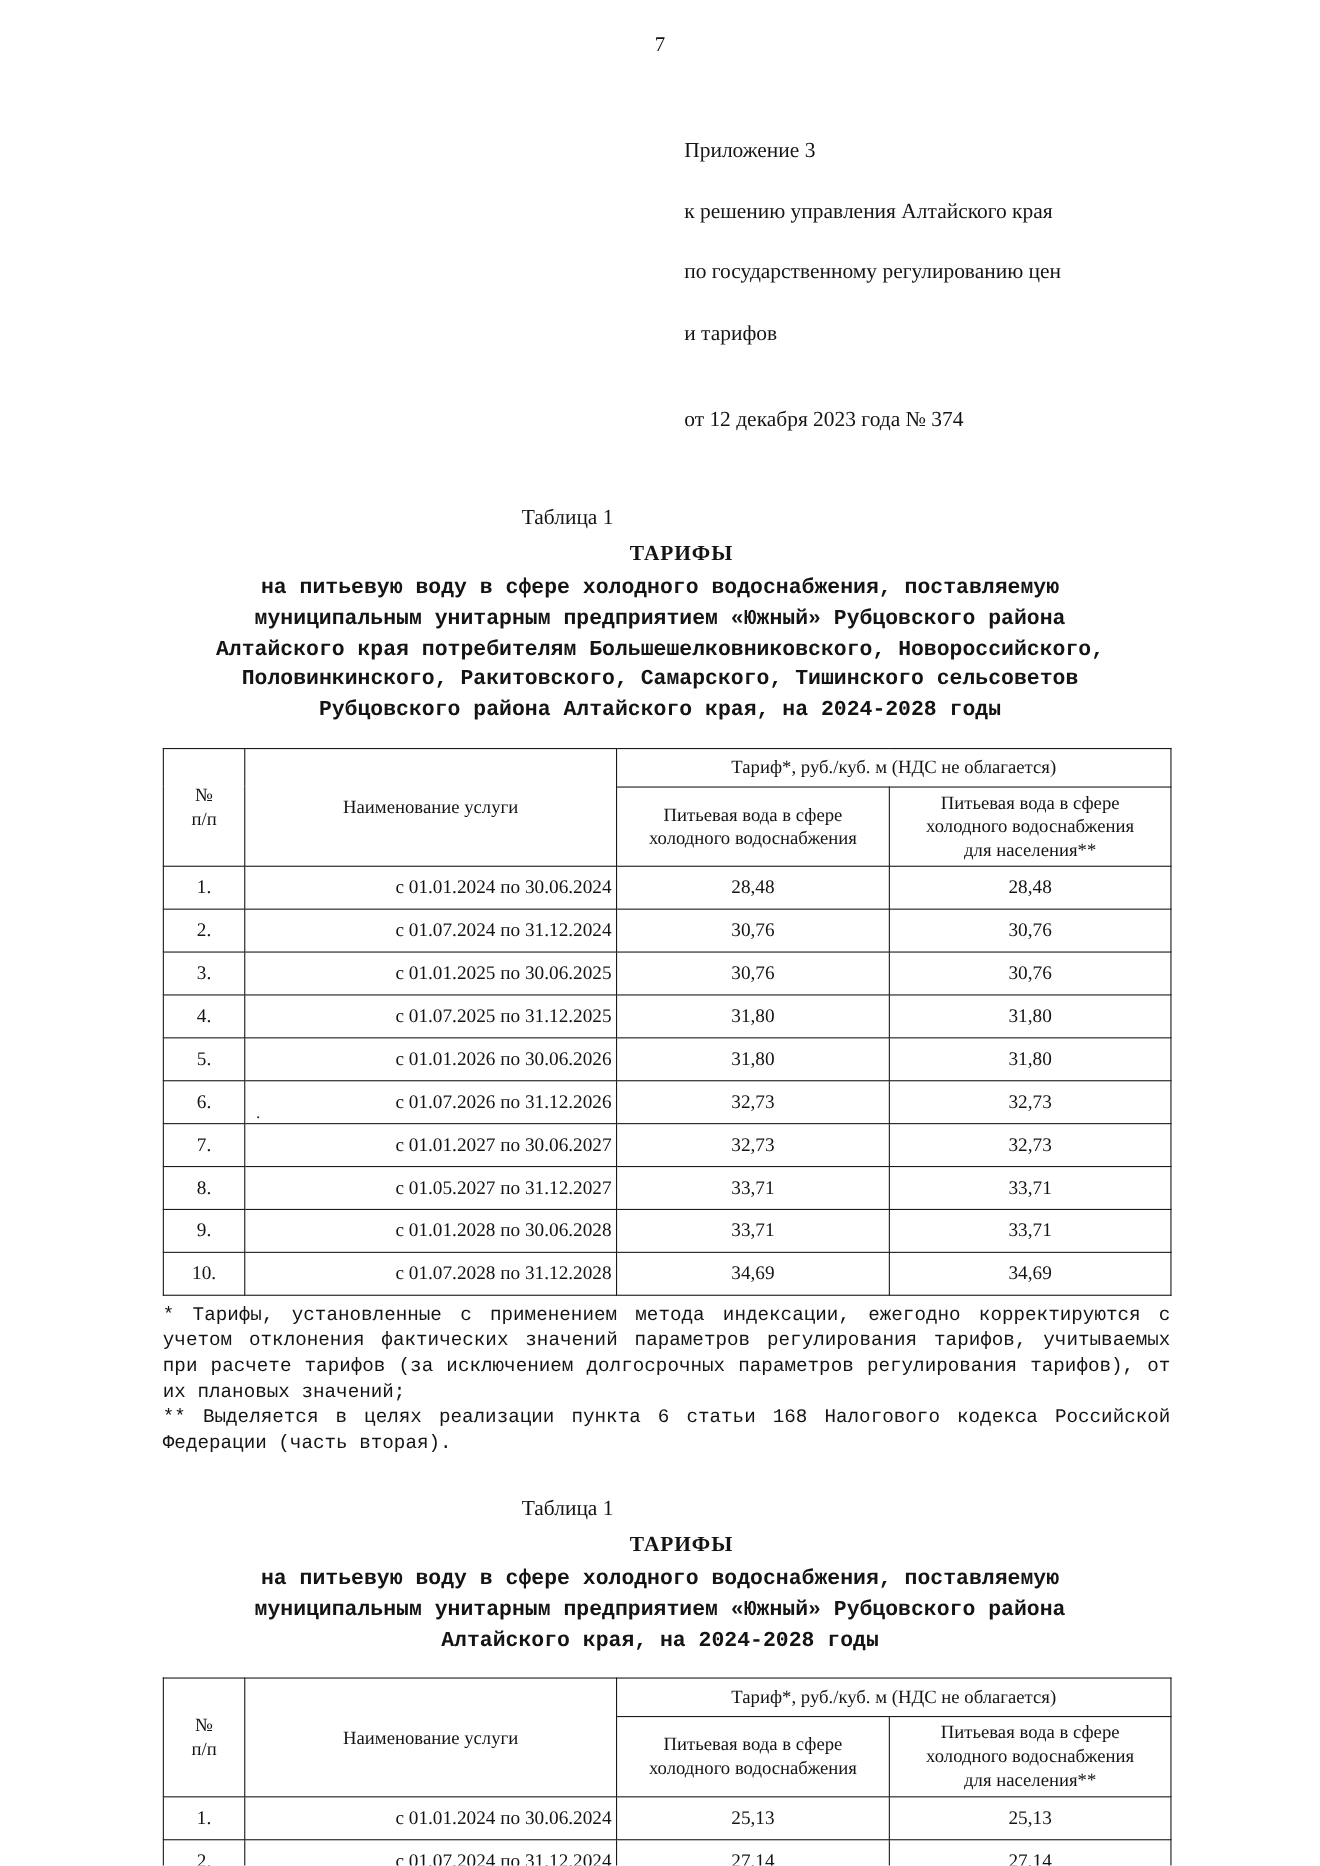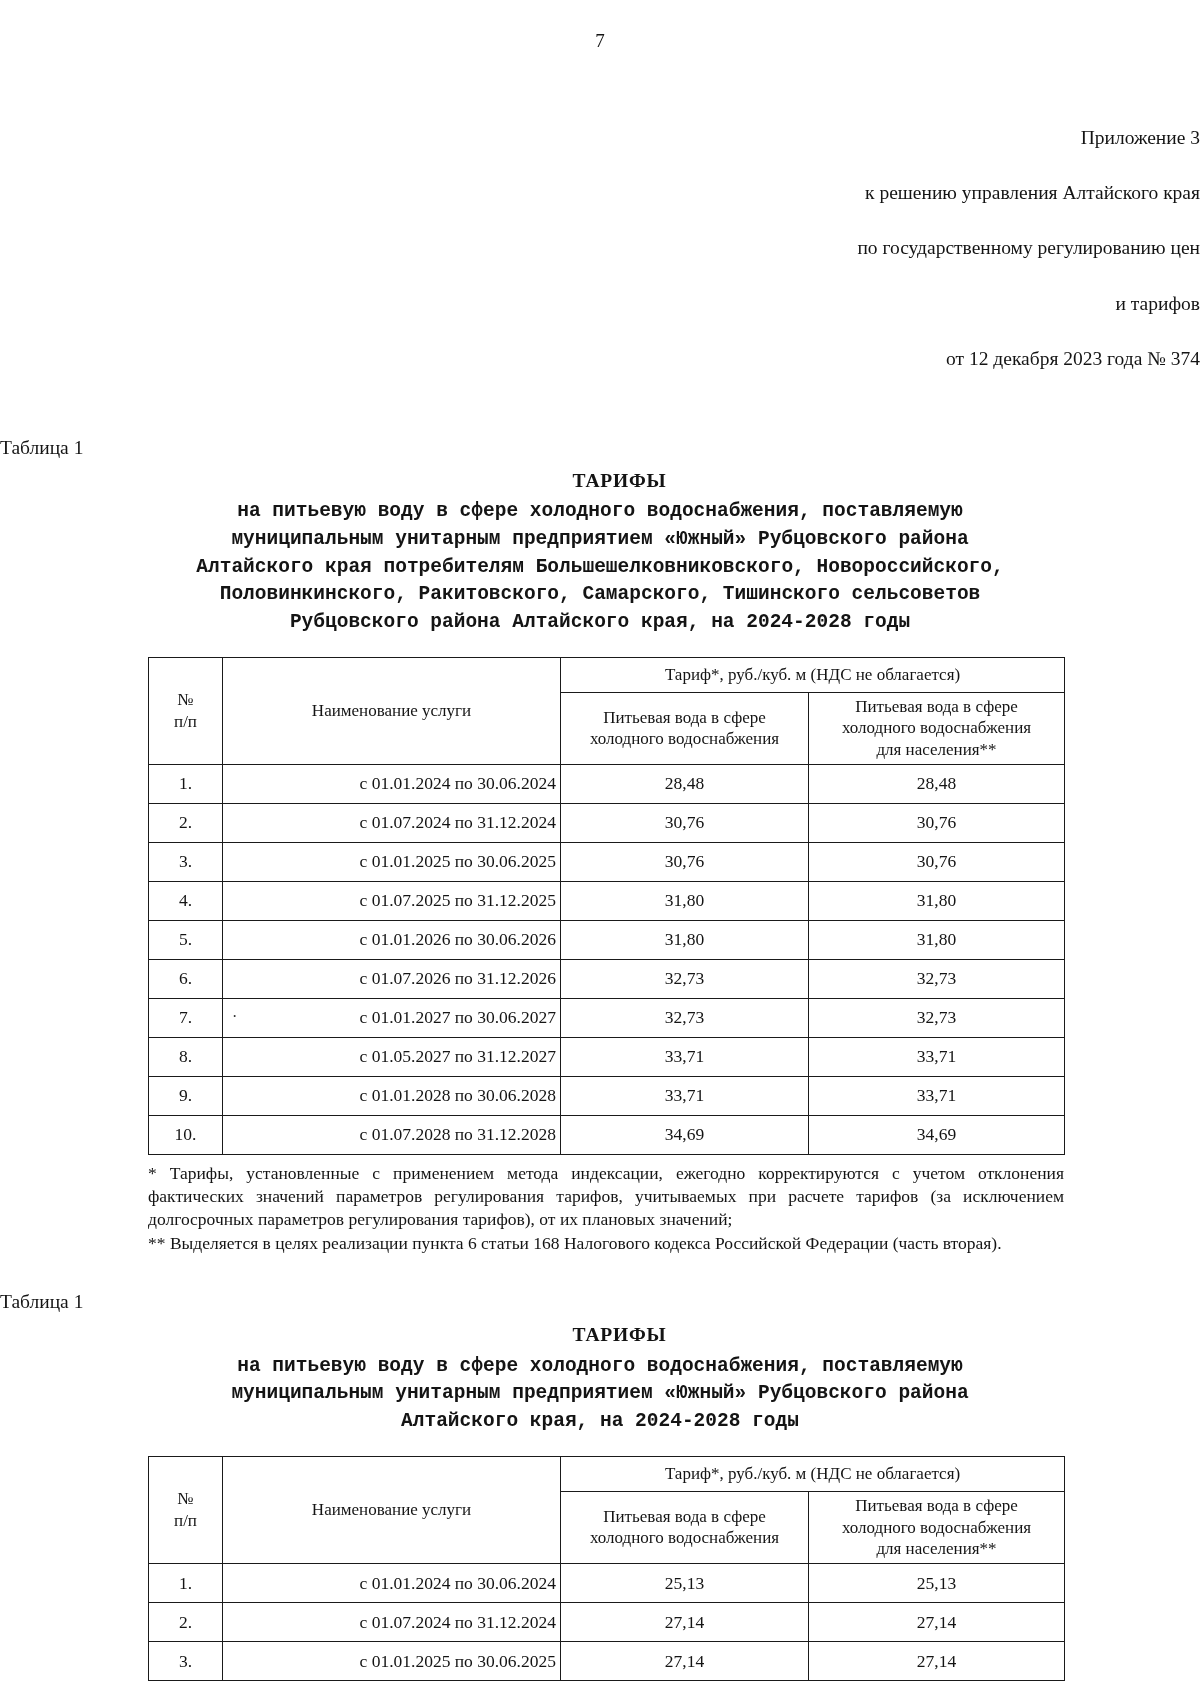--- a/index.html
+++ b/index.html
@@ -32,28 +32,27 @@
     letter-spacing: 0.2px;
   }
 
   
   .appendix-block {
     margin-top: 44px;
     margin-left: 622px;
     font-size: 19.5px;
     line-height: 1.42;
     white-space: pre-line;
-    text-align: right;
   }
   .appendix-block .line { display: block; }
-  .appendix-date { margin-top: 0; }
+  .appendix-date { margin-top: 23px; }
 
   
   .table-label {
-    text-align: left;
+    text-align: center;
     font-size: 19.5px;
     padding-right: 168px;
     margin-top: 36px;
   }
   .tbl-title-group {
     text-align: center;
     font-weight: bold;
     font-size: 19.5px;
     line-height: 1.42;
     margin-top: 8px;
@@ -106,21 +105,21 @@
 
   
   .footnotes {
     margin-left: 148px;
     width: 916px;
     margin-top: 7px;
     font-size: 17.5px;
     line-height: 1.33;
     text-align: justify;
   }
-  .footnotes p { margin: 0; }
+  .footnotes p { margin: 0; font-family: Liberation Mono, monospace; }
   .stray-mark {
     position: absolute;
     left: 232px;
     top: 1008px;
     font-size: 16px;
     color: #333;
   }
 </style>
 </head>
 <body>

